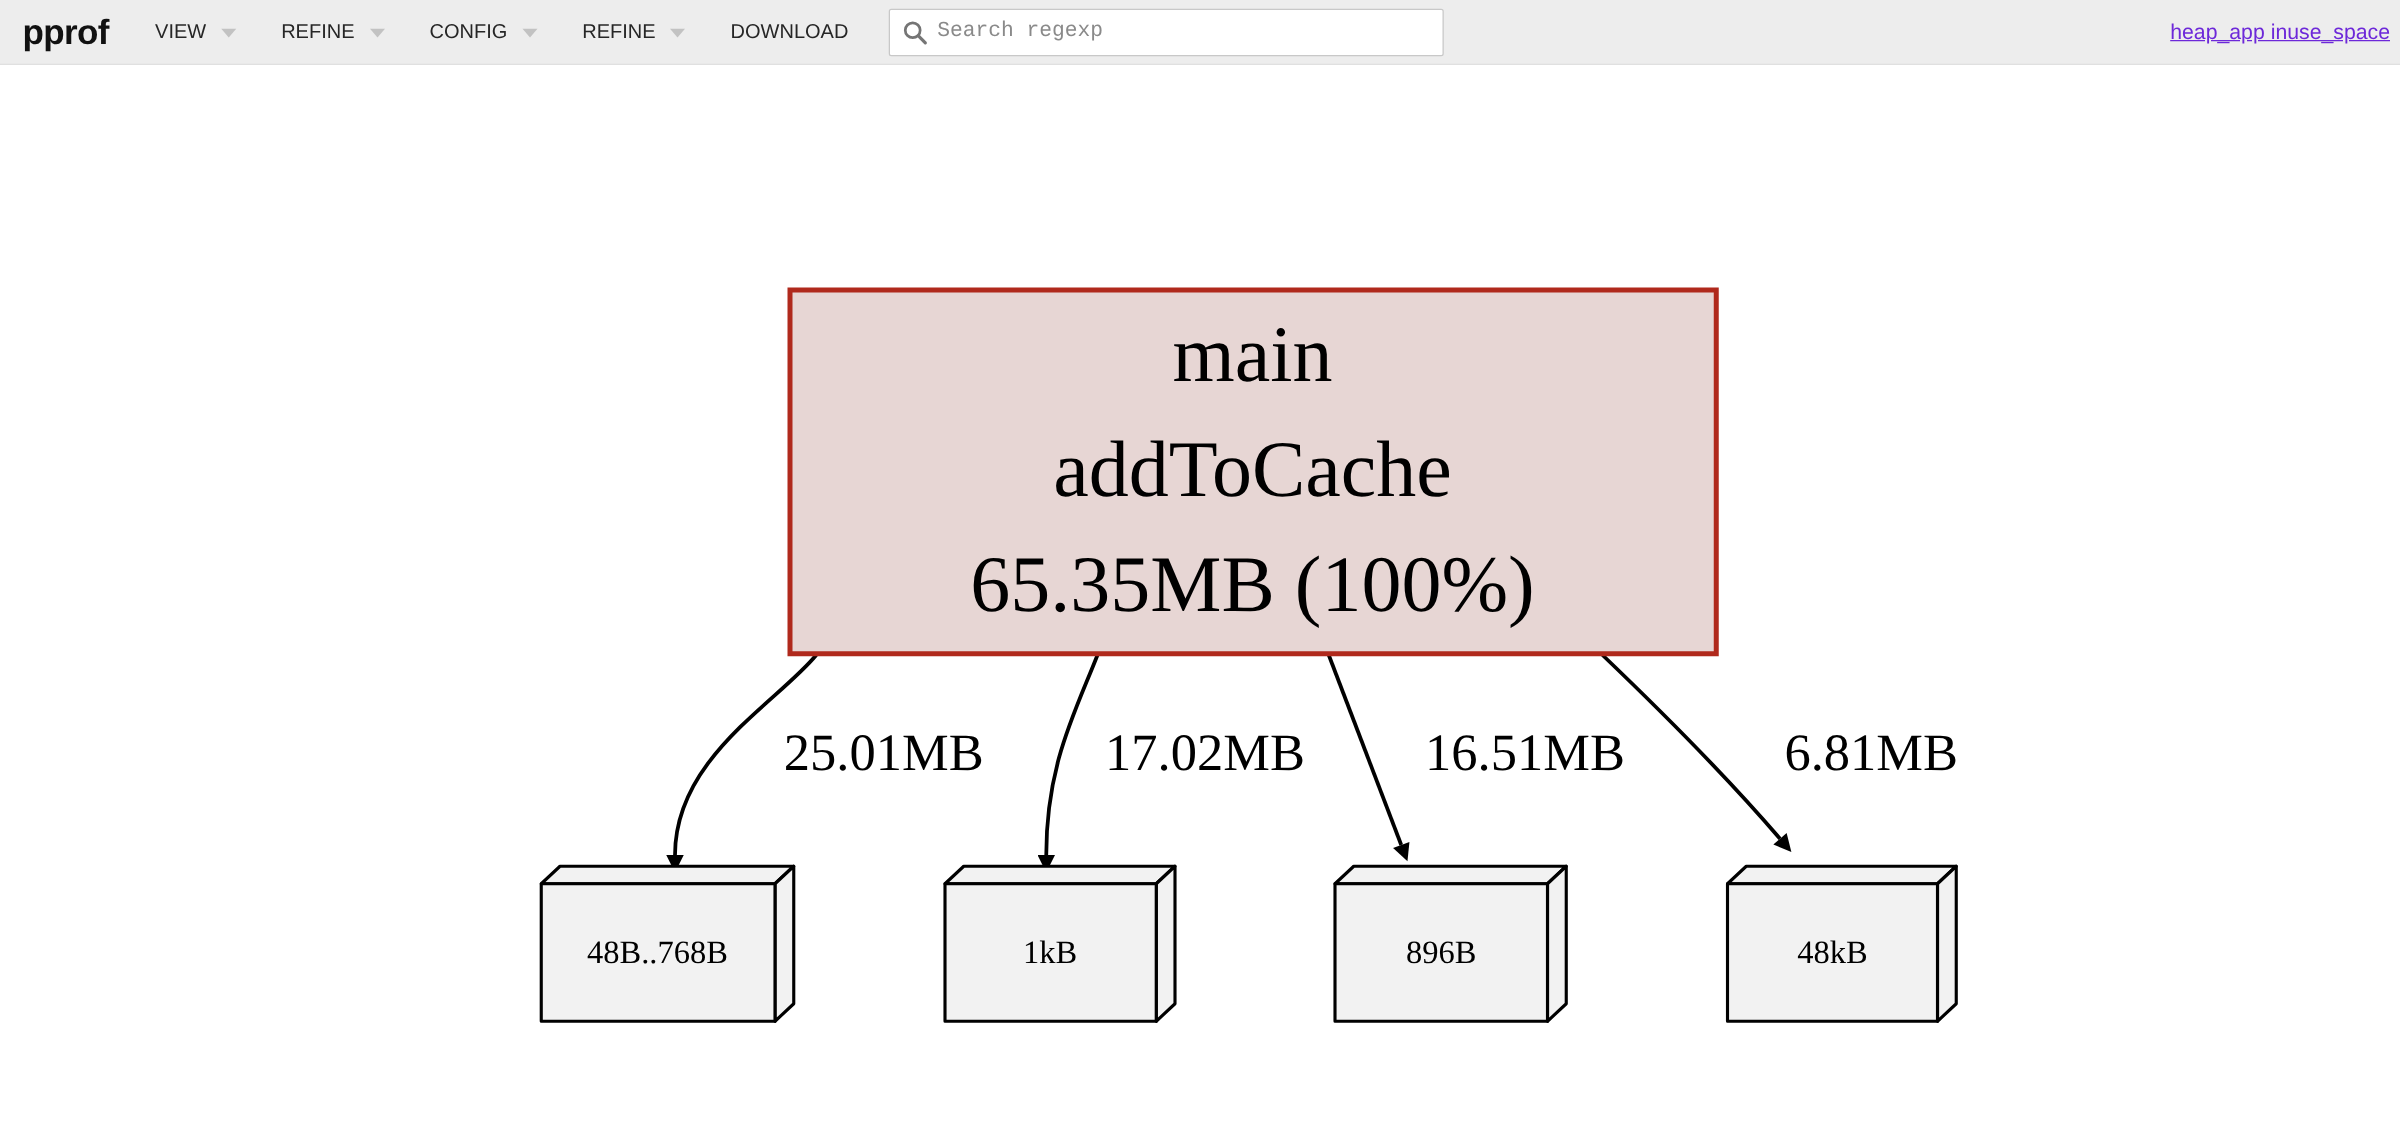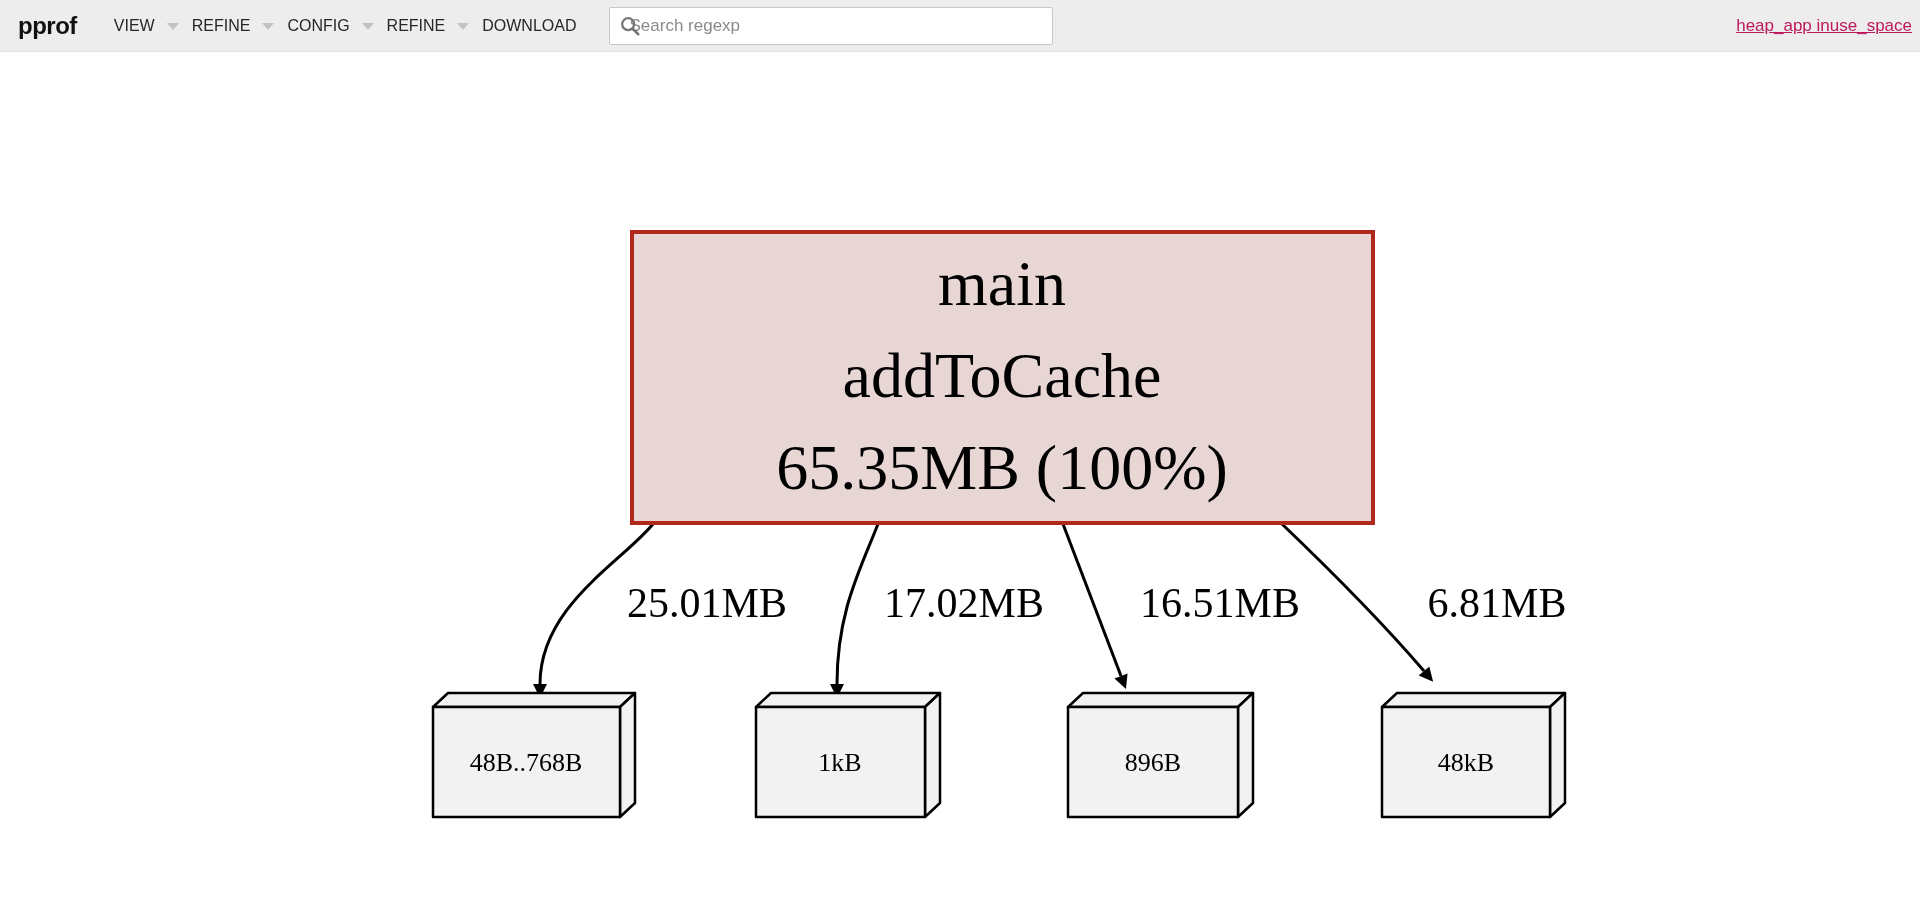--- a/index.html
+++ b/index.html
@@ -8,45 +8,45 @@
     font-family:"Liberation Sans", sans-serif;
   }
   
   .toolbar{
     box-sizing:border-box;
     width:1920px;height:52px;background:#ededed;
     border-bottom:1px solid #e0e0e0;
     display:flex;align-items:center;
   }
   .logo{
-    font-size:24px;font-weight:bold;color:#111;
+    font-size:28px;font-weight:bold;color:#111;
     letter-spacing:-0.5px;margin-left:18px;
   }
-  .menu{display:flex;align-items:center;gap:13px;margin-left:37px;}
+  .menu{display:flex;align-items:center;gap:36px;margin-left:37px;}
   .menu-item{
     display:flex;align-items:center;gap:12px;
     font-size:16px;color:#262626;cursor:pointer;white-space:nowrap;
   }
   .caret{
     width:0;height:0;margin-top:2px;
     border-left:6px solid transparent;border-right:6px solid transparent;
     border-top:7px solid #c2c2c2;
   }
   .search-wrap{position:relative;margin-left:32px;}
   .search-input{
     box-sizing:border-box;width:444px;height:38px;
     border:1px solid #c8c8c8;border-radius:2px;background:#fff;
-    padding:0 10px 0 20px;font-size:17px;color:#333;
-    font-family:Liberation Sans, sans-serif;outline:none;
+    padding:0 10px 0 38px;font-size:17px;color:#333;
+    font-family:Liberation Mono, monospace;outline:none;
   }
   .search-input::placeholder{color:#8a8a8a;}
   .search-icon{position:absolute;left:10px;top:8px;width:22px;height:22px;}
   .profile-link{
     margin-left:auto;margin-right:8px;
-    font-size:17px;color:#be185d;text-decoration:underline;cursor:pointer;
+    font-size:17px;color:#6d28d9;text-decoration:underline;cursor:pointer;
     white-space:nowrap;
   }
   
   .graph-area{width:1920px;height:862px;display:block;}
   .graph-text{
     font-family:"Liberation Serif","DejaVu Serif",serif;
     fill:#000;
   }
   .edge-path{fill:none;stroke:#000;stroke-width:3;}
   .leaf-face{fill:#f2f2f2;stroke:#000;stroke-width:2.5;stroke-linejoin:round;}

